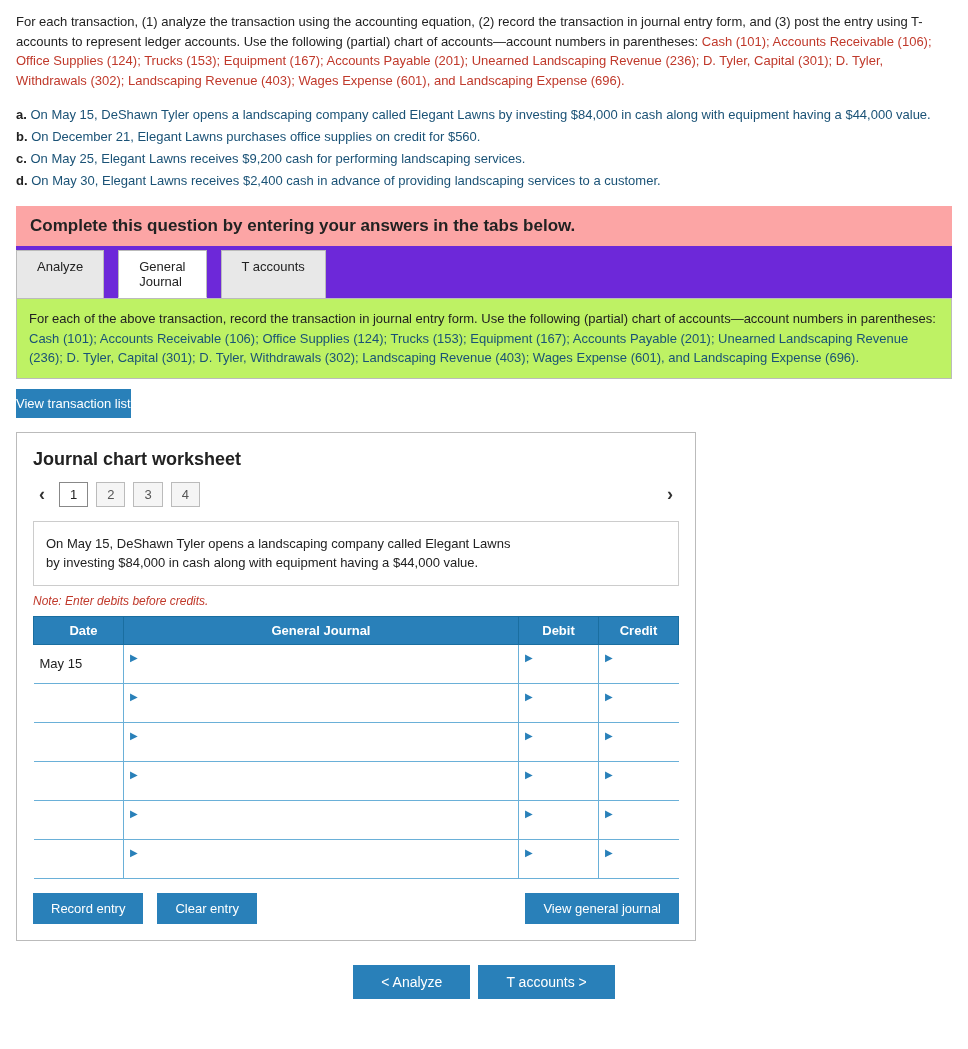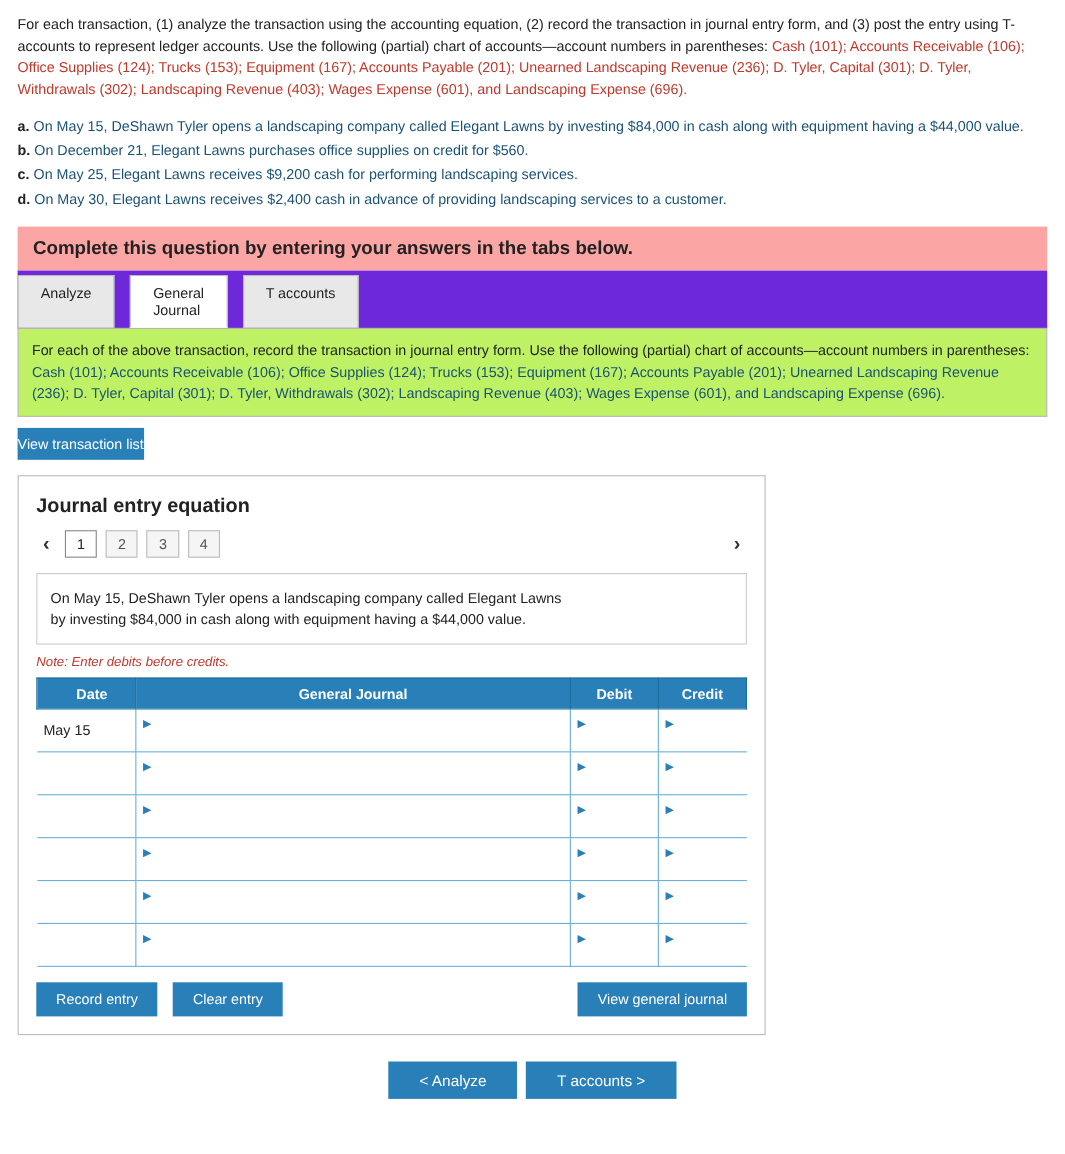--- a/index.html
+++ b/index.html
@@ -268,21 +268,21 @@
 </div>
 
 
 <button class="view-transaction-btn">
   <span>View transaction list</span>
 </button>
 
 
 <div class="worksheet-container">
 
-  <div class="worksheet-title">Journal entry equation</div>
+  <div class="worksheet-title">Journal chart worksheet</div>
 
   <div class="pagination">
     <span class="nav-arrow">‹</span>
     <div class="page-num active">
       <span>1</span>
     </div>
     <div class="page-num inactive">
       <span>2</span>
     </div>
     <div class="page-num inactive">

